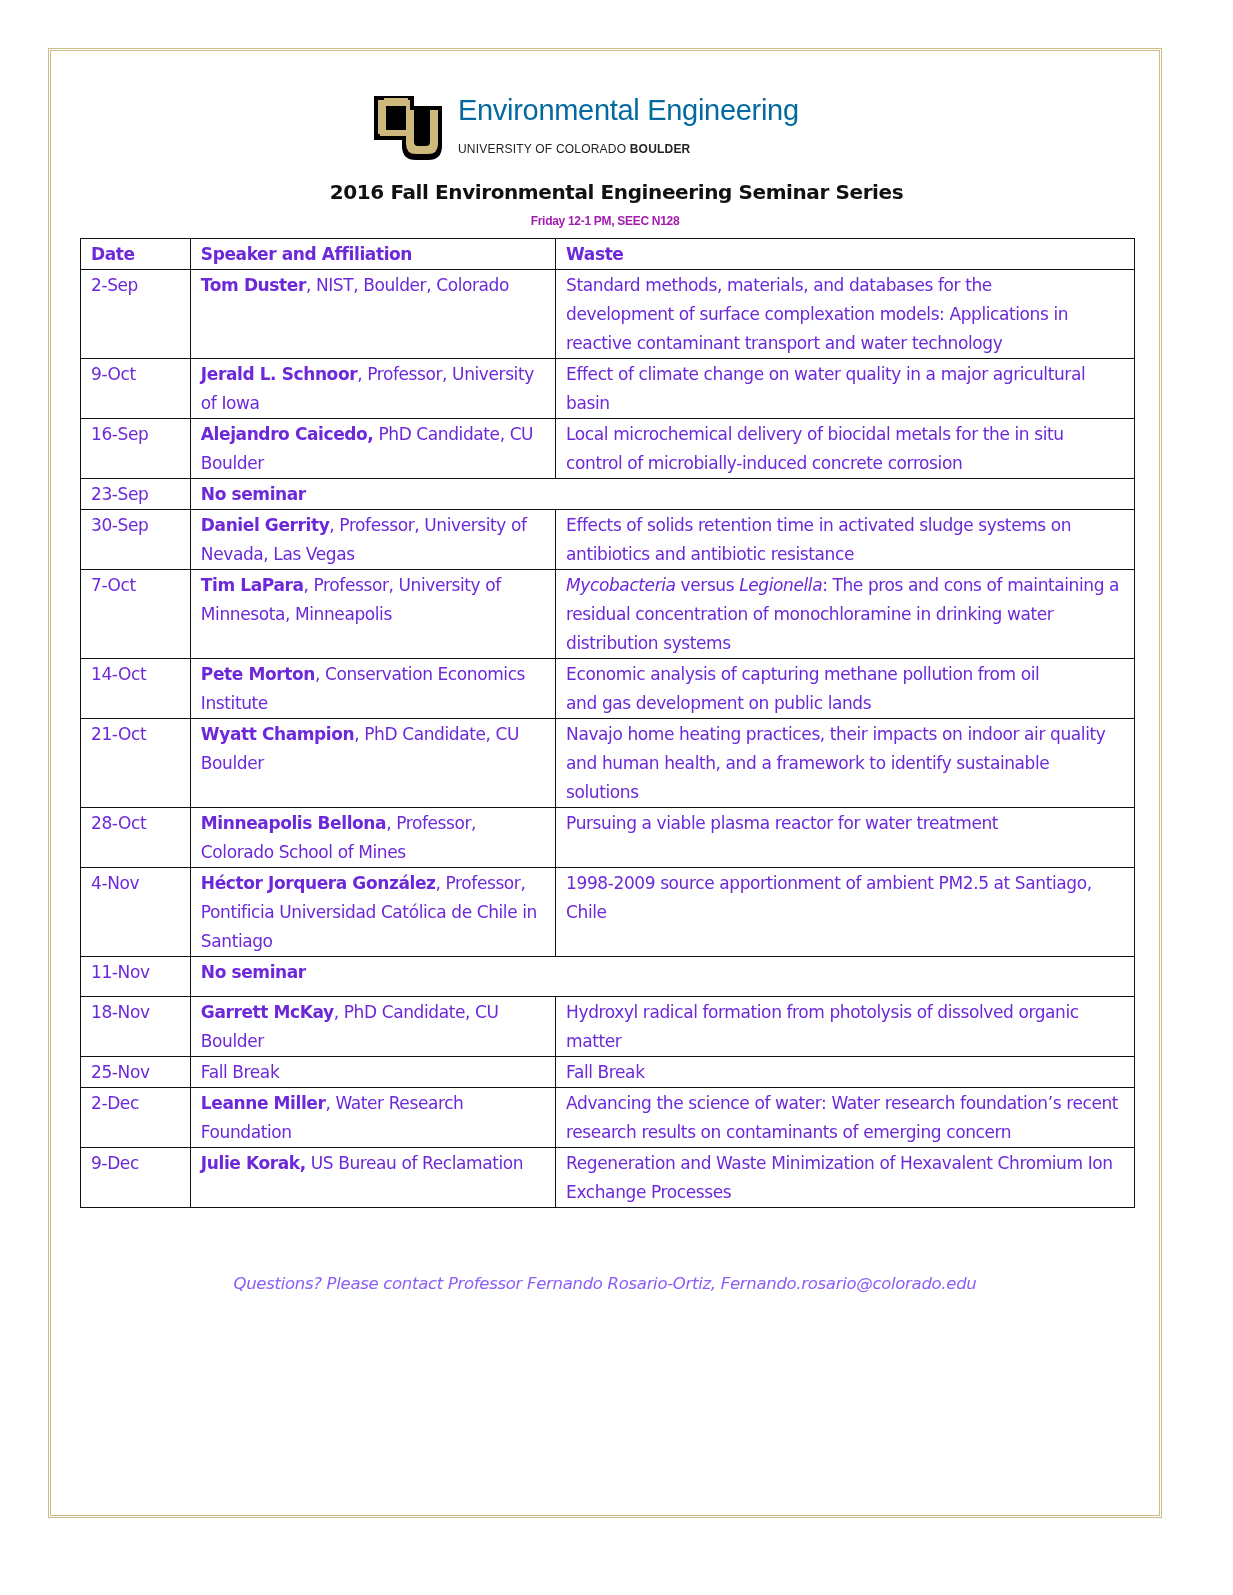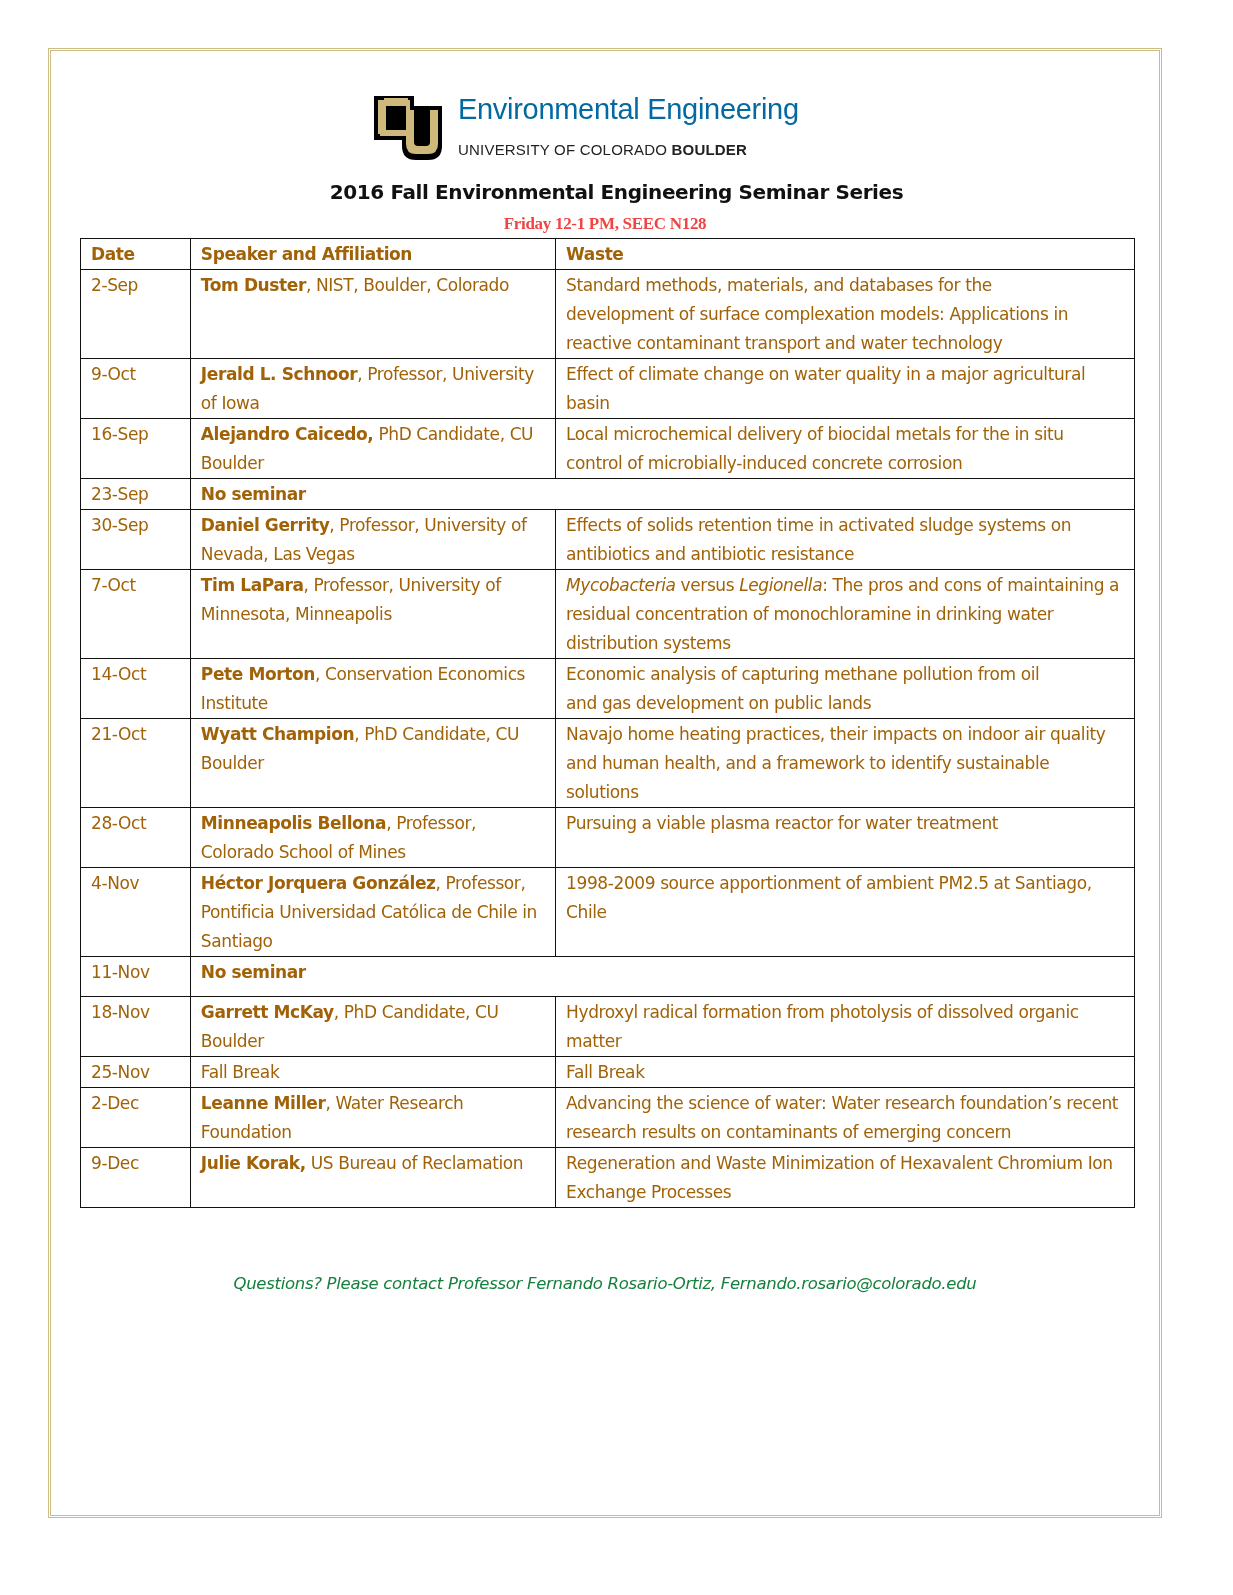--- a/index.html
+++ b/index.html
@@ -4,35 +4,35 @@
 <style>
   html, body { margin: 0; padding: 0; background: #ffffff; }
   body { width: 1233px; height: 1595px; position: relative; overflow: hidden;
          font-family: "Liberation Sans", sans-serif; color: #111; }
   .frame { position: absolute; left: 48px; top: 48px; width: 1114px; height: 1470px;
            border: 3px double #cbbd85; box-sizing: border-box; }
   .logo { position: absolute; left: 372px; top: 88px; height: 74px; display: flex; align-items: center; }
   .logo svg { display: block; }
   .logo-text { margin-left: 12px; }
   .logo-title { font-family: "Liberation Sans", sans-serif; font-size: 29px; color: #0369a1; letter-spacing: -0.3px; line-height: 32px; }
-  .logo-sub { font-family: "Liberation Sans", sans-serif; font-size: 15px; color: #222; margin-top: 16px; letter-spacing: 0.2px; }
+  .logo-sub { font-family: "Liberation Sans", sans-serif; font-size: 12px; color: #222; margin-top: 16px; letter-spacing: 0.2px; }
   .logo-sub b { font-weight: bold; }
   .doc-title { position: absolute; left: 0; width: 1233px; top: 180px; text-align: center;
                font-family: "DejaVu Sans", sans-serif; font-weight: bold; font-size: 20px; color: #111; letter-spacing: -0.4px; }
   .doc-subtitle { position: absolute; left: 0; width: 1210px; top: 214px; text-align: center;
-               font-family: Liberation Serif, serif; font-weight: bold; font-size: 17px; color: #ef4444; letter-spacing: -0.3px; }
+               font-family: Liberation Sans, sans-serif; font-weight: bold; font-size: 12px; color: #a21caf; letter-spacing: -0.3px; }
   table.sched { position: absolute; left: 80px; top: 238px; width: 1055px; border-collapse: collapse;
-                font-family: "DejaVu Sans", sans-serif; font-size: 17px; line-height: 29px; color: #a16207; letter-spacing: -0.4px; }
+                font-family: "DejaVu Sans", sans-serif; font-size: 17px; line-height: 29px; color: #6d28d9; letter-spacing: -0.4px; }
   table.sched td, table.sched th { border: 1.5px solid #111; vertical-align: top; padding: 1px 10px 0 10px; text-align: left; }
   table.sched th { font-weight: bold; }
   col.c-date { width: 110px; } col.c-spk { width: 366px; } col.c-title { width: 579px; }
   .b { font-weight: bold; }
   .i { font-style: italic; }
   .footer { position: absolute; left: 0; width: 1210px; top: 1274px; text-align: center;
-            font-family: "DejaVu Sans", sans-serif; font-style: italic; font-size: 16.5px; color: #15803d; letter-spacing: -0.3px; }
+            font-family: "DejaVu Sans", sans-serif; font-style: italic; font-size: 16.5px; color: #8b5cf6; letter-spacing: -0.3px; }
 </style>
 </head>
 <body>
 
 <div class="frame"></div>
 
 <div class="logo">
   <svg width="74" height="74" viewBox="0 0 74 74">
 
     <path d="M2 8 h40 v10 h-8 v-4 h-20 v26 h20 v-6 h8 v18 h-40 z" fill="#000"></path>

